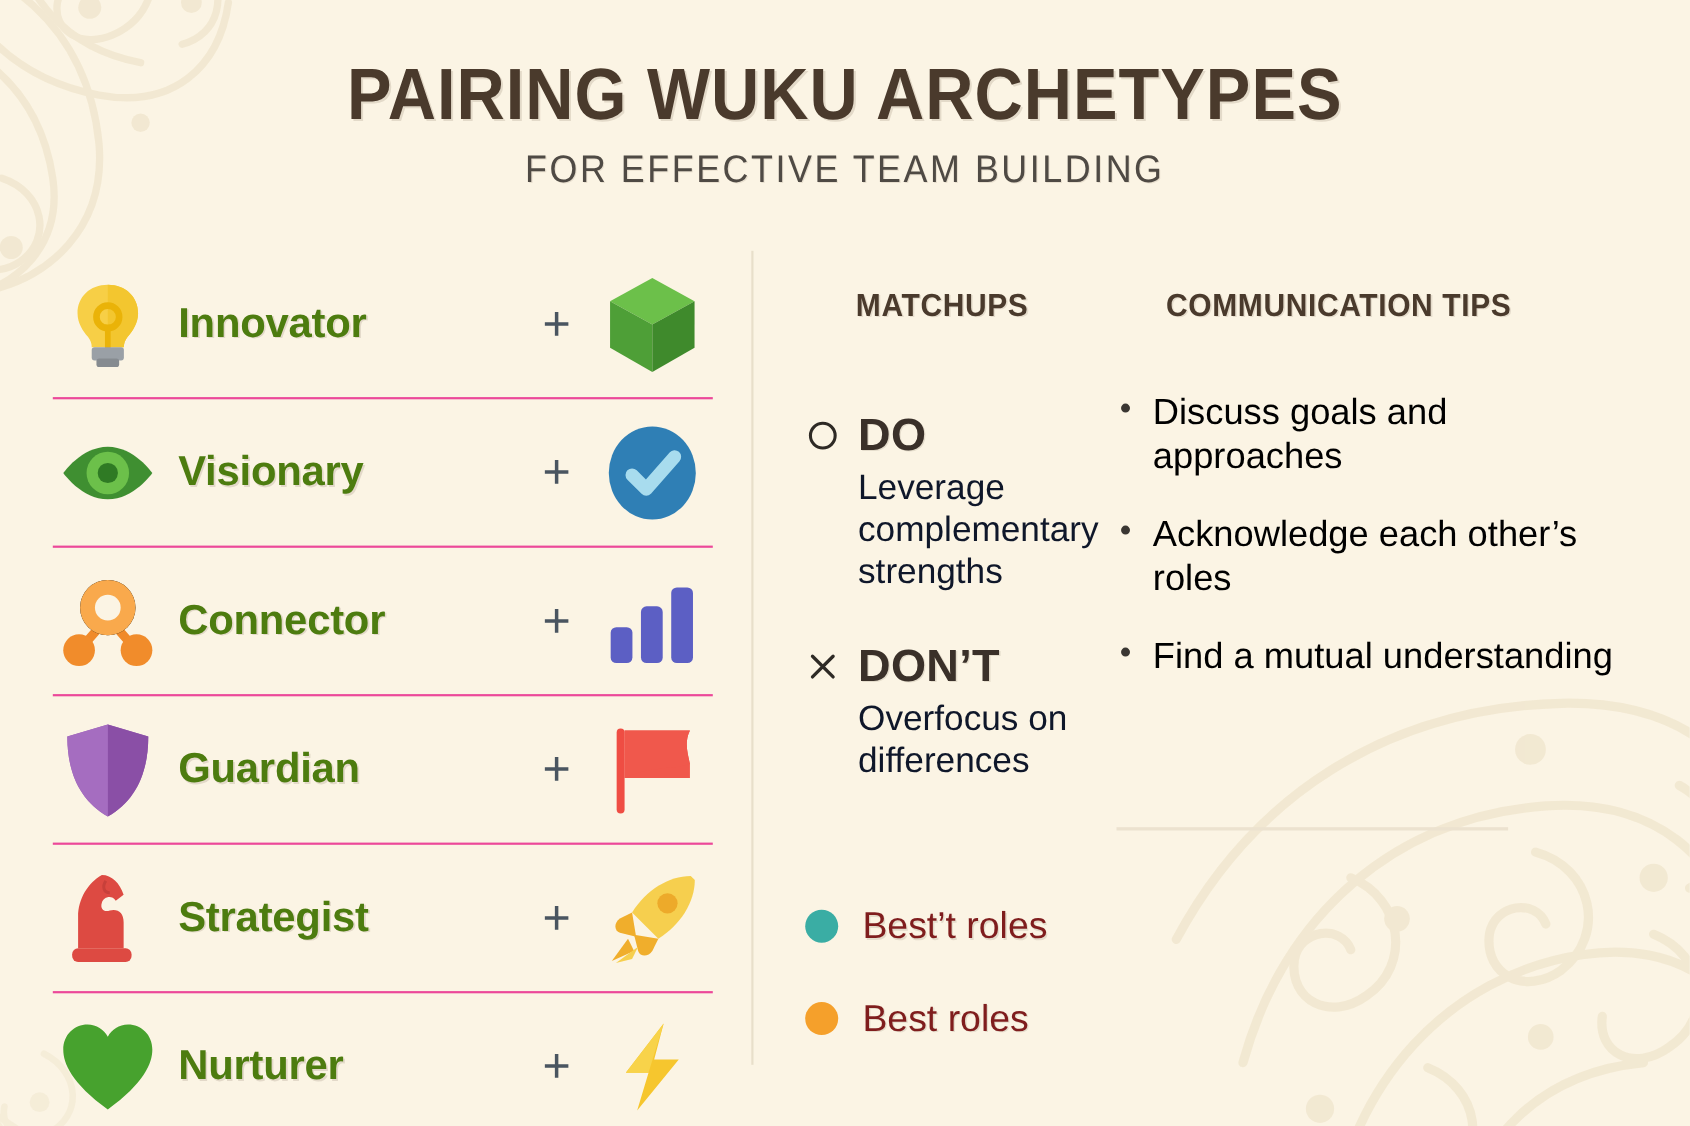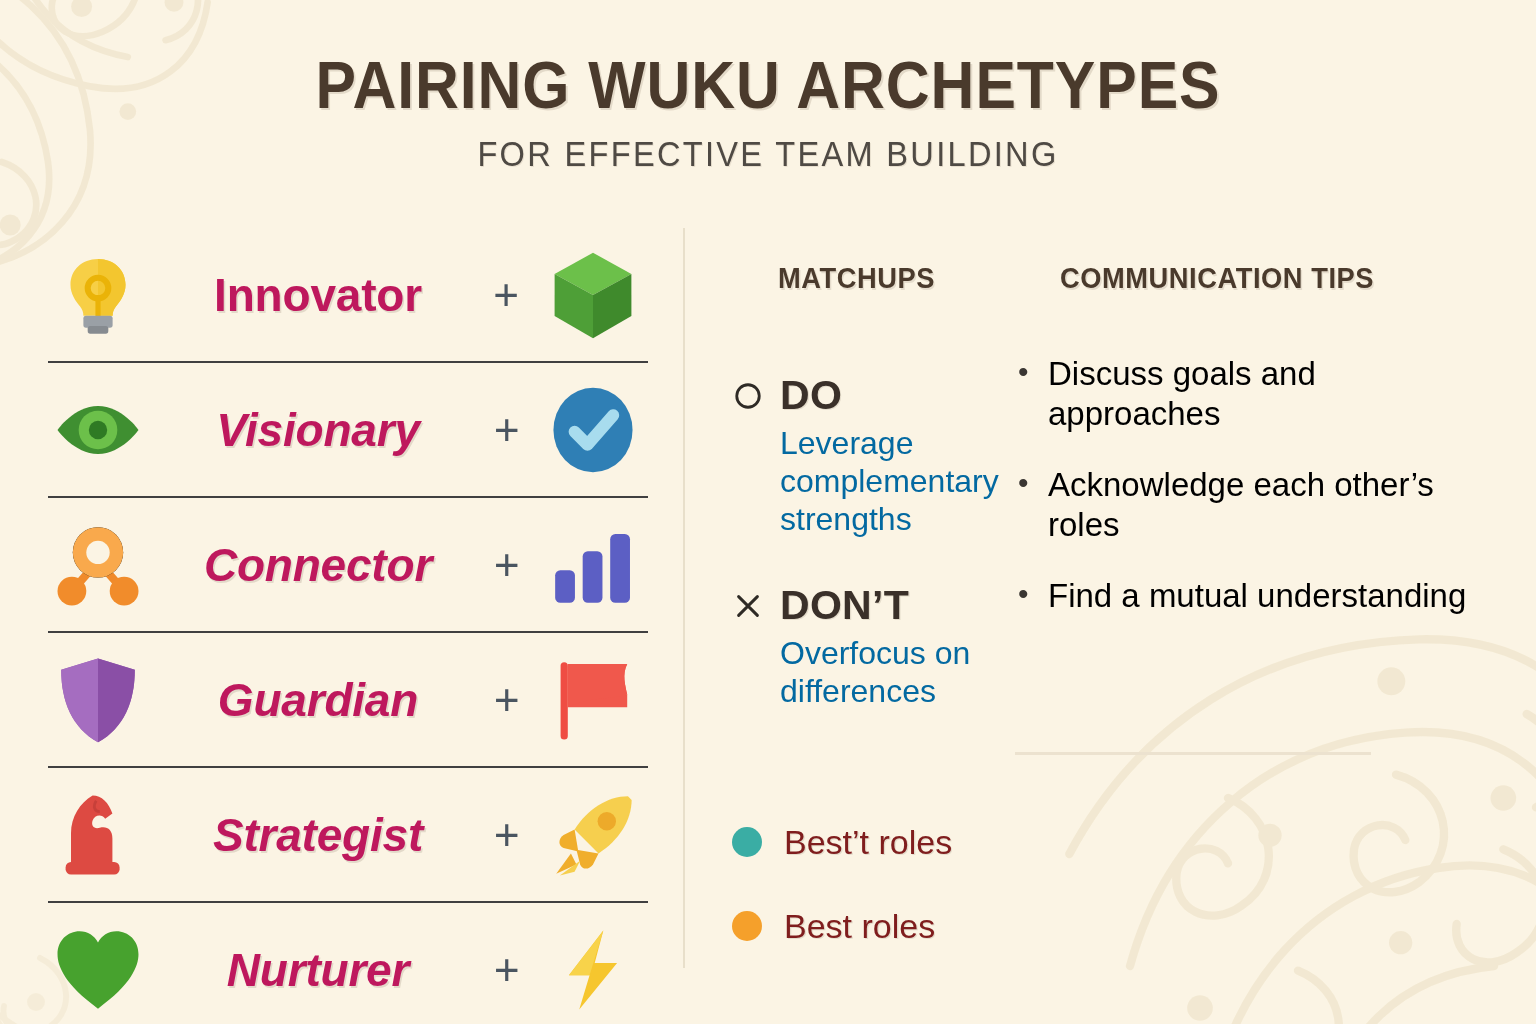--- a/index.html
+++ b/index.html
@@ -31,49 +31,48 @@
     transform:scaleX(.93);transform-origin:center;
     text-shadow:1px 1px 0 rgba(120,100,80,.14);
   }
 
   
   .vdivider{position:absolute;left:683px;top:228px;width:2px;height:740px;background:#e8dfca;}
 
   
   .left-col{position:absolute;left:48px;top:228px;width:600px;}
   .prow{position:relative;height:133px;display:flex;align-items:center;}
-  .prow + .prow{border-top:2px solid #404040;font-style:italic;}
+  .prow + .prow{border-top:2px solid #ec4899;}
   .ic-left{width:100px;height:100px;flex:0 0 100px;display:flex;align-items:center;justify-content:center;}
   .plabel{
-    flex:1;font-size:46px;font-weight:bold;color:#be185d;
+    flex:1;font-size:38px;font-weight:bold;color:#4d7c0f;
     padding-left:14px;letter-spacing:-.2px;
     text-shadow:1.5px 1.5px 0 rgba(140,125,105,.22);
     white-space:nowrap;
-    text-align:center;
   }
   .plus{width:64px;flex:0 0 64px;text-align:center;font-size:44px;color:#4a5560;font-weight:300;line-height:1;}
   .ic-right{width:110px;height:110px;flex:0 0 110px;display:flex;align-items:center;justify-content:center;}
 
   
   .right-wrap{position:absolute;left:700px;top:262px;width:800px;}
   .col-head{
     font-size:29px;font-weight:bold;color:#4a3a2c;letter-spacing:.6px;
     transform:scaleX(.94);transform-origin:left center;
     text-shadow:1.5px 1.5px 0 rgba(120,100,80,.16);
   }
   .matchups-head{position:absolute;left:78px;top:0;}
   .tips-head{position:absolute;left:360px;top:0;}
 
   .matchups{position:absolute;left:32px;top:110px;width:300px;}
   .mu-block + .mu-block{margin-top:44px;}
   .mu-title{display:flex;align-items:center;gap:16px;}
   .mu-mark{width:32px;height:32px;flex:0 0 32px;display:flex;align-items:center;justify-content:center;}
   .mu-word{font-size:41px;font-weight:bold;color:#3a3029;letter-spacing:.3px;
            text-shadow:1.2px 1.2px 0 rgba(140,125,105,.2);}
-  .mu-desc{font-size:32px;color:#0369a1;line-height:1.18;padding-left:48px;margin-top:6px;}
+  .mu-desc{font-size:32px;color:#0f172a;line-height:1.18;padding-left:48px;margin-top:6px;}
 
   .tips{position:absolute;left:318px;top:92px;width:470px;}
   .tip{display:flex;gap:16px;margin-bottom:32px;}
   .tip-dot{font-size:30px;color:#3a3632;line-height:1.2;flex:0 0 14px;}
   .tip-text{font-size:33px;color:#000000;line-height:1.2;}
 
   .hdivider{position:absolute;left:1015px;top:752px;width:356px;height:3px;background:#ece2cf;}
 
   .legend{position:absolute;left:732px;top:800px;width:420px;}
   .leg-row{display:flex;align-items:center;gap:22px;height:84px;}

